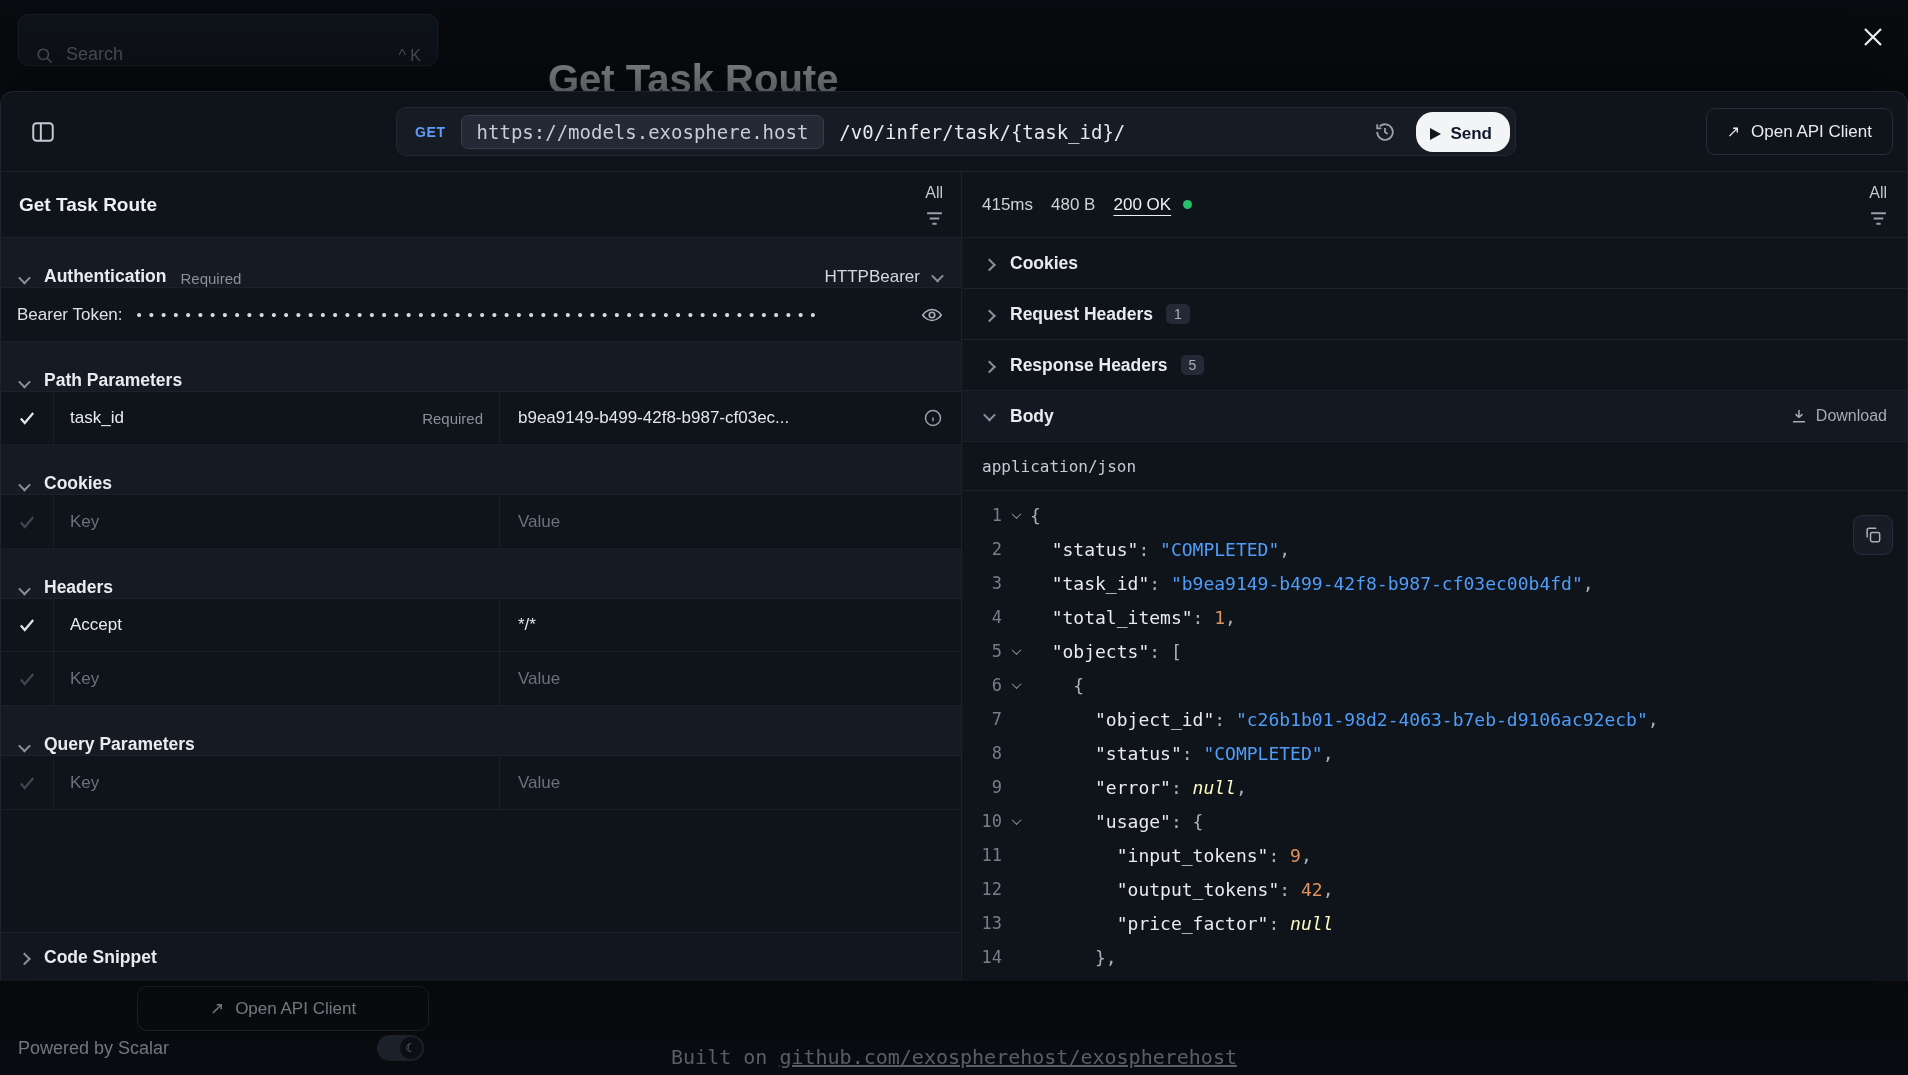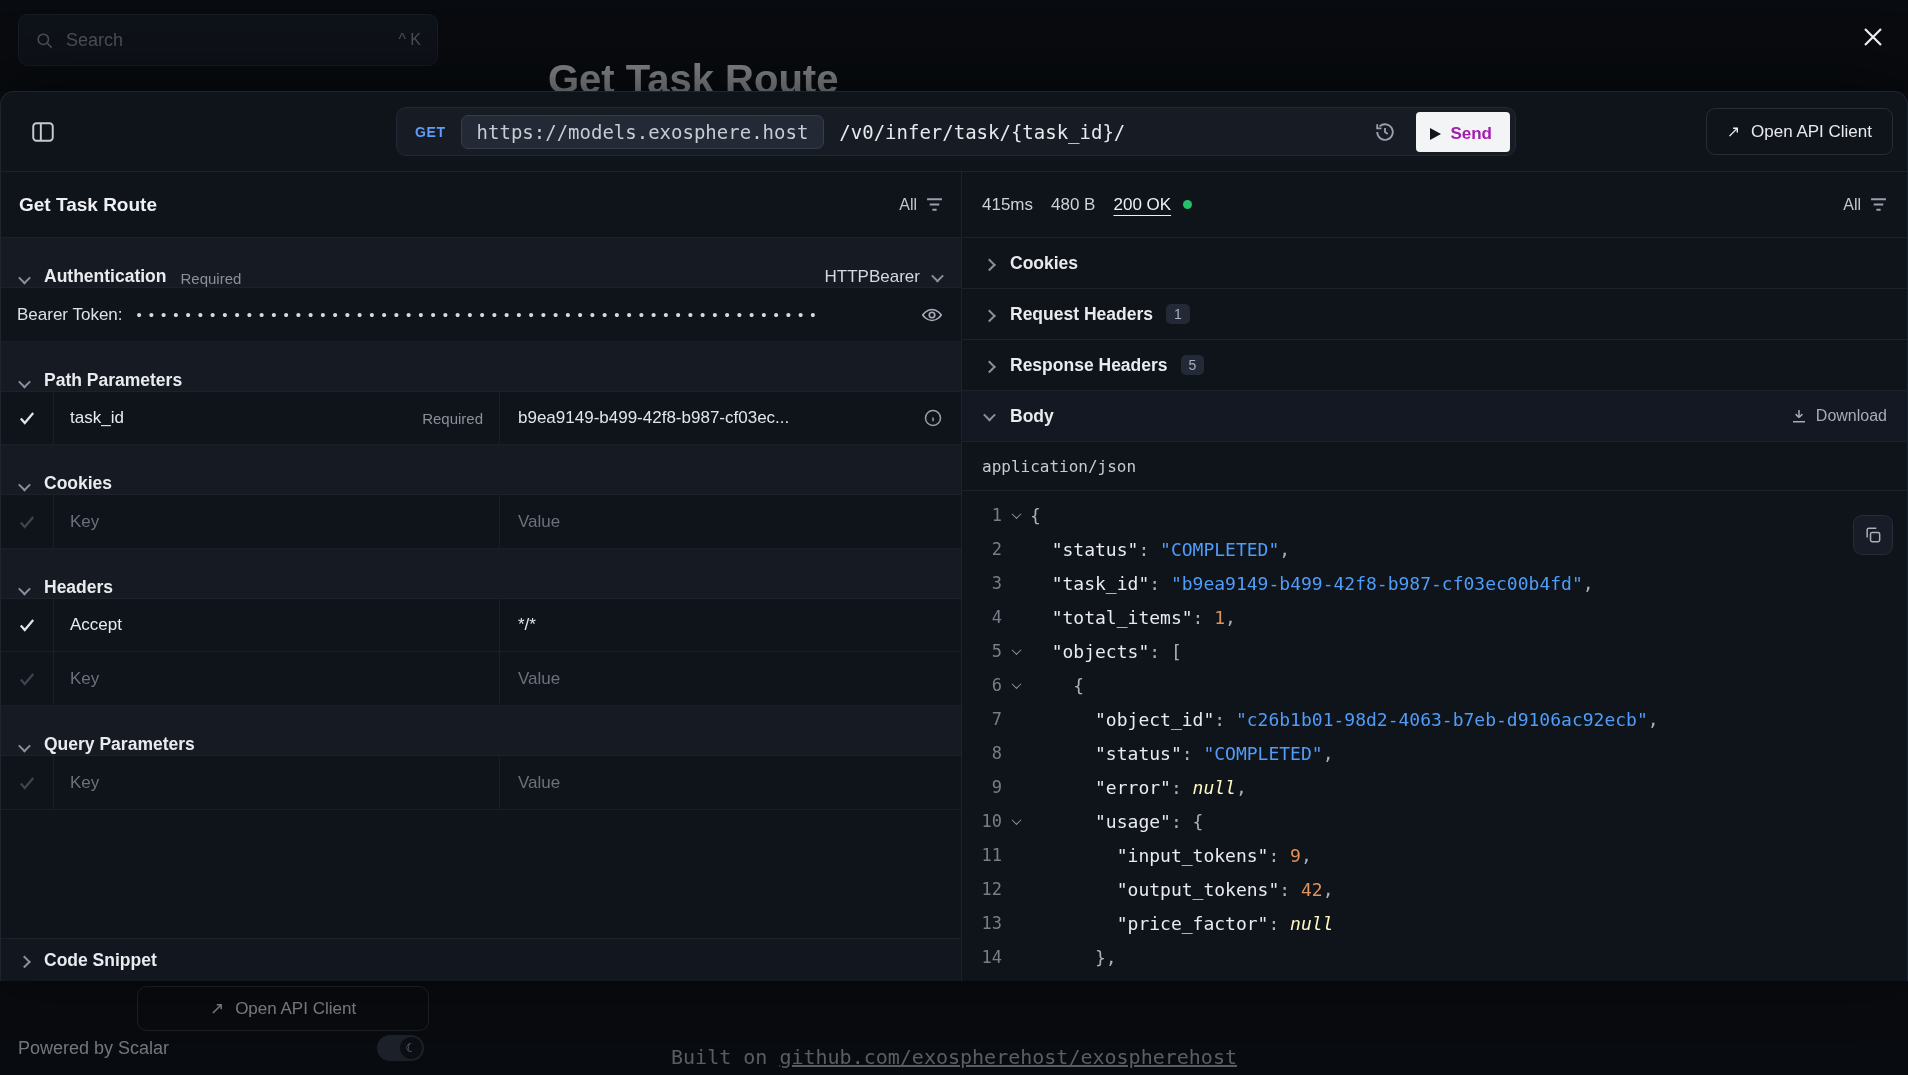--- a/index.html
+++ b/index.html
@@ -6,21 +6,21 @@
   html, body { width: 1908px; height: 1075px; overflow: hidden; background: #07090d;
     font-family: "Liberation Sans", "DejaVu Sans", sans-serif; }
   .screen { position: relative; width: 1908px; height: 1075px; background: #0b0d12; }
 
   
   .strip-dim { position: absolute; inset: 0; background: rgba(5,7,11,0.38); pointer-events: none; z-index: 5; }
 
   
   .bg-top { position: absolute; top: 0; left: 0; right: 0; height: 91px; overflow: hidden; }
   .search-box { position: absolute; left: 18px; top: 14px; width: 420px; height: 52px; border-radius: 10px;
-    background: #141822; border: 1px solid #242a35; display: flex; align-items: center; gap: 12px; padding: 0 16px; }
+    background: #141822; border: 1px solid #242a35; display: flex; align-items: flex-end; gap: 12px; padding: 0 16px; }
   .search-ph { color: #767c87; font-size: 18px; flex: 1; }
   .search-kbd { color: #767c87; font-size: 16px; }
   .page-title { position: absolute; left: 548px; top: 57px; font-size: 40px; font-weight: 700; color: #dfe2e7; }
   .close-btn { position: absolute; right: 18px; top: 20px; width: 34px; height: 34px; display: flex;
     align-items: center; justify-content: center; z-index: 6; cursor: pointer; }
 
   
   .modal { position: absolute; top: 91px; left: 0; width: 1908px; height: 890px; background: #0f131a;
     border: 1px solid #1f2530; border-bottom: none; border-radius: 14px 14px 0 0;
     box-shadow: 0 -10px 60px rgba(0,0,0,0.6); z-index: 4; }
@@ -29,36 +29,36 @@
   .sidebar-toggle { position: absolute; left: 26px; top: 24px; width: 32px; height: 32px; display: flex;
     align-items: center; justify-content: center; cursor: pointer; }
   .address-bar { position: absolute; left: 395px; top: 15px; width: 1120px; height: 49px; background: #161b24;
     border: 1px solid #222834; border-radius: 10px; display: flex; align-items: center; padding: 0 5px 0 18px; gap: 15px; }
   .method { color: #5f9cf5; font-weight: 700; font-size: 14px; letter-spacing: 0.6px; }
   .base-url { font-family: "DejaVu Sans Mono", "Liberation Mono", monospace; font-size: 19px; color: #c6cbd4;
     background: #232935; border: 1px solid #363d4b; border-radius: 7px; padding: 5px 15px; white-space: nowrap; }
   .path { font-family: "DejaVu Sans Mono", "Liberation Mono", monospace; font-size: 19px; color: #e6e9ed; white-space: nowrap; }
   .ab-spacer { flex: 1; }
   .history-btn { width: 32px; height: 32px; display: flex; align-items: center; justify-content: center; cursor: pointer; }
-  .send-btn { height: 40px; padding: 4px 18px 0 14px; background: #f3f4f6; border: none; border-radius: 4px;
-    display: flex; align-items: center; gap: 9px; font-size: 17px; font-weight: 600; color: #a21caf; cursor: pointer;
+  .send-btn { height: 40px; padding: 4px 18px 0 14px; background: #f3f4f6; border: none; border-radius: 17px;
+    display: flex; align-items: center; gap: 9px; font-size: 17px; font-weight: 600; color: #0f172a; cursor: pointer;
     font-family: "Liberation Sans", sans-serif; }
   .play { width: 0; height: 0; border-left: 11px solid #12151c; border-top: 6px solid transparent; border-bottom: 6px solid transparent; }
   .open-client { position: absolute; right: 14px; top: 16px; height: 47px; padding: 0 20px; background: transparent;
     border: 1px solid #262c38; border-radius: 9px; color: #e8eaee; font-size: 17px; display: flex; align-items: center;
     gap: 11px; cursor: pointer; font-family: "Liberation Sans", sans-serif; }
   .ext { font-size: 16px; }
 
   .panels { position: absolute; top: 79px; left: 0; right: 0; bottom: 0; display: flex; border-top: 1px solid #1c212a; }
   .panel-left { width: 961px; flex: none; display: flex; flex-direction: column; border-right: 1px solid #1c212a; background: #0f131a; }
   .panel-right { flex: 1; display: flex; flex-direction: column; background: #0f131a; overflow: hidden; }
 
   .lp-header { height: 66px; flex: none; display: flex; align-items: center; padding: 0 18px; border-bottom: 1px solid #1c212a; }
   .lp-title { font-size: 19px; font-weight: 700; color: #eef0f3; }
-  .filter-group { margin-left: auto; display: flex; align-items: center; gap: 9px; color: #c2c7cf; font-size: 16px; cursor: pointer; }
+  .filter-group { margin-left: auto; display: flex; align-items: center; gap: 9px; color: #c2c7cf; font-size: 16px; cursor: pointer; flex-direction: column; }
 
   .sec-header { height: 50px; flex: none; display: flex; align-items: flex-end; gap: 12px; padding: 0 16px;
     background: #151a23; border-bottom: 1px solid #1c212a; cursor: pointer; }
   .sec-title { font-size: 17.5px; font-weight: 700; color: #e9ebee; }
   .sec-sub { font-size: 15px; color: #8a909b; margin-left: 2px; }
   .scheme { margin-left: auto; display: flex; align-items: center; gap: 10px; font-size: 17px; color: #d5d9df; cursor: pointer; }
 
   .row { flex: none; display: flex; align-items: stretch; border-bottom: 1px solid #191e27; background: #0f131a; }
   .row-h54 { height: 54px; } .row-h53 { height: 53px; }
   .bearer-row { align-items: center; padding: 0 16px; gap: 14px; height: 54px; }
@@ -73,21 +73,21 @@
   .key-ph, .val-ph { font-size: 17px; color: #6b717c; cursor: text; }
   .required { margin-left: auto; font-size: 15px; color: #8a909b; }
   .val-cell { flex: 1; display: flex; align-items: center; padding: 0 18px; cursor: text; }
   .val-text { font-size: 17px; color: #e2e5ea; white-space: nowrap; overflow: hidden; }
   .info { margin-left: auto; display: flex; cursor: pointer; }
 
   .check { width: 18px; height: 18px; color: #e2e6ec; }
   .check.dim { color: #3e4551; }
 
   .filler { flex: 1; background: #0f131a; }
-  .snippet-row { height: 43px; flex: none; display: flex; align-items: center; gap: 12px; padding: 0 16px;
+  .snippet-row { height: 49px; flex: none; display: flex; align-items: center; gap: 12px; padding: 0 16px;
     background: #12161f; border-top: 1px solid #1c212a; cursor: pointer; }
 
   
   .rp-meta { height: 66px; flex: none; display: flex; align-items: center; gap: 18px; padding: 0 20px; border-bottom: 1px solid #1c212a; }
   .meta-dur, .meta-size { font-size: 17px; color: #cdd1d8; }
   .meta-status { font-size: 17px; color: #eef0f3; text-decoration: underline; text-underline-offset: 5px; text-align: right; }
   .status-dot { width: 9px; height: 9px; border-radius: 50%; background: #25c06a; margin-left: -6px; }
 
   .r-row { height: 51px; flex: none; display: flex; align-items: center; gap: 13px; padding: 0 20px;
     border-bottom: 1px solid #1c212a; cursor: pointer; }

